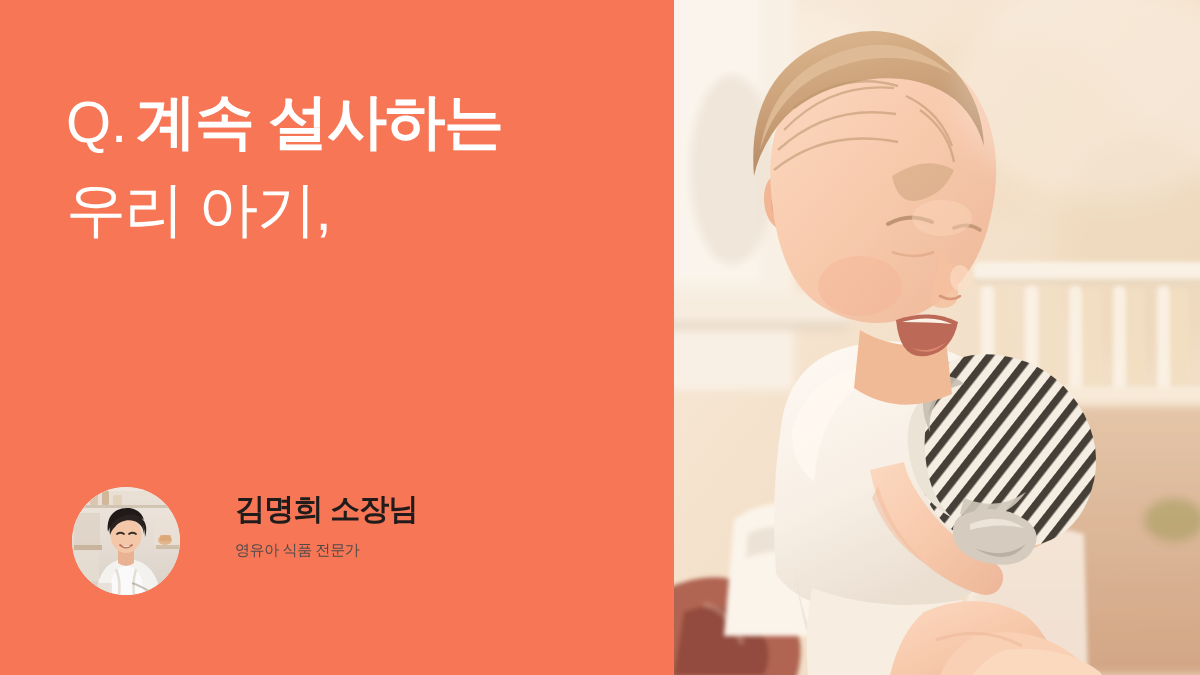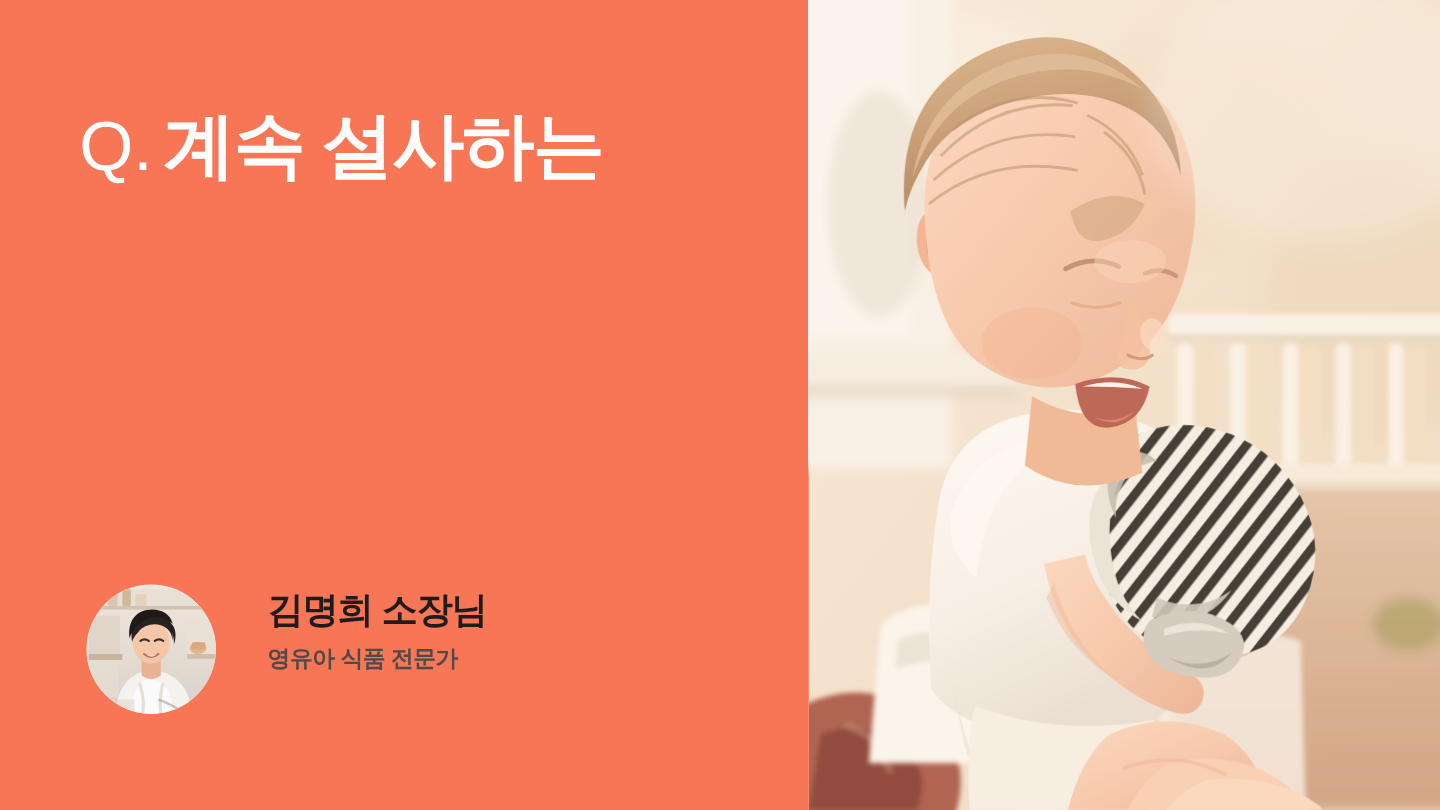--- a/index.html
+++ b/index.html
@@ -55,35 +55,35 @@
     width:108px; height:108px;
     border-radius:50%;
     overflow:hidden;
     flex:0 0 108px;
     position:relative;
     background:#e6ded6;
   }
   .avatar-svg { display:block; width:108px; height:108px; }
 
   .profile-text {
-    margin-left:43px;
+    margin-left:55px;
     padding-top:2px;
   }
   .prof-name {
     color:#201c1b;
     font-size:30px;
     font-weight:700;
     letter-spacing:-0.8px;
     line-height:40px;
     white-space:nowrap;
   }
   .prof-sub {
     color:#4f4a48;
-    font-size:19px;
-    font-weight:700;
+    font-size:15px;
+    font-weight:400;
     letter-spacing:-0.4px;
     line-height:28px;
     white-space:nowrap;
     margin-top:7px;
   }
   .prof-sub.second { margin-top:0px; }
 
   
   .photo {
     position:absolute;
@@ -96,20 +96,21 @@
 </style>
 </head>
 <body>
 
 <div class="card">
 
   <div class="left-panel">
 
     <div class="headline">
       <div class="h-line bold"><span class="q-mark">Q.</span><span>계속 설사하는</span></div>
+      <div class="h-line light">우리 아기,</div>
     </div>
 
     <div class="profile">
 
       <div class="avatar-wrap">
         <svg class="avatar-svg" viewBox="0 0 108 108" preserveAspectRatio="xMidYMid slice">
           <defs>
             <clipPath id="avClip">
                 <circle cx="54" cy="54" r="54"></circle>
               </clipPath>

